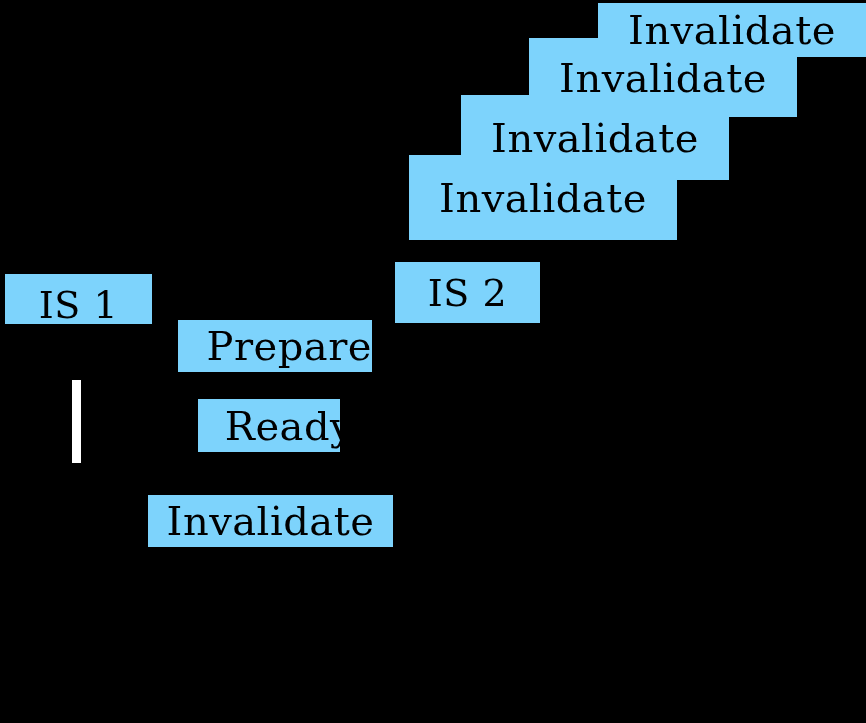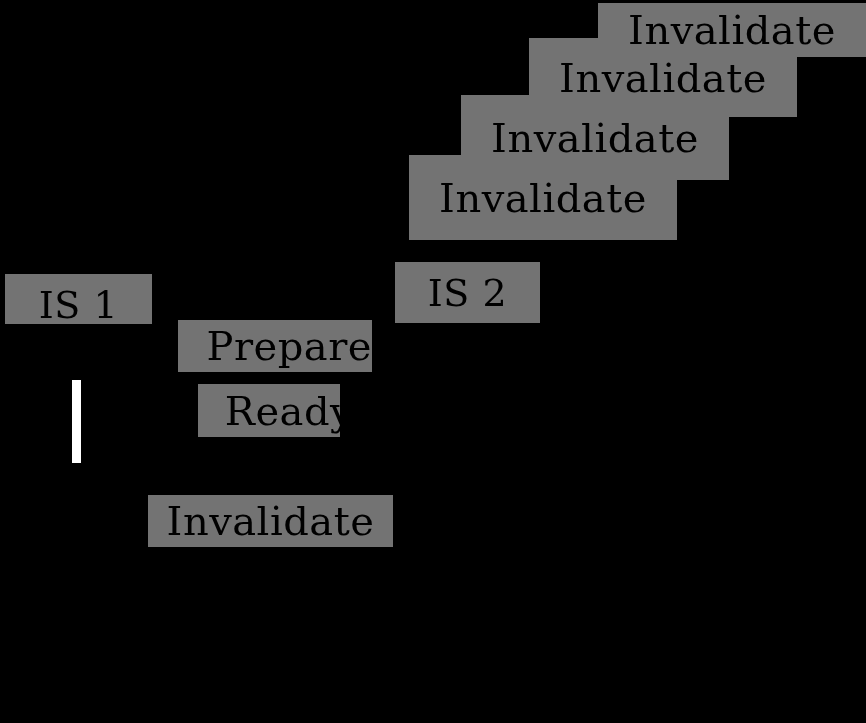--- a/index.html
+++ b/index.html
@@ -11,21 +11,21 @@
   #stage {
     position: relative;
     width: 866px;
     height: 723px;
     background: #000000;
     overflow: hidden;
     font-family: "DejaVu Serif", serif;
   }
   .label-box {
     position: absolute;
-    background: #737373;
+    background: #7dd3fc;
     color: #000000;
     box-sizing: border-box;
     display: flex;
     align-items: center;
     justify-content: center;
     white-space: nowrap;
     line-height: 1;
     letter-spacing: 0.5px;
     overflow: visible;
   }
@@ -46,21 +46,21 @@
   <div class="tick-mark" style="left:72px; top:380px; width:9px; height:83px;"></div>
 
   <div class="label-box" style="left:395px; top:262px; width:145px; height:61px; font-size:38px;">
     <span>IS 2</span>
   </div>
 
   <div class="label-box" style="left:178px; top:320px; width:194px; height:52px; font-size:40px;justify-content:flex-end;">
     <span>Prepare</span>
   </div>
 
-  <div class="label-box" style="left:198px; top:384px; width:142px; height:53px; font-size:40px;padding-left:40px;">
+  <div class="label-box" style="left:198px; top:399px; width:142px; height:53px; font-size:40px;padding-left:40px;">
     <span>Ready</span>
   </div>
 
   <div class="label-box" style="left:148px; top:495px; width:245px; height:52px; font-size:40px;">
     <span>Invalidate</span>
   </div>
 
   <div class="label-box" style="left:409px; top:155px; width:268px; height:85px; font-size:40px;">
     <span>Invalidate</span>
   </div>

